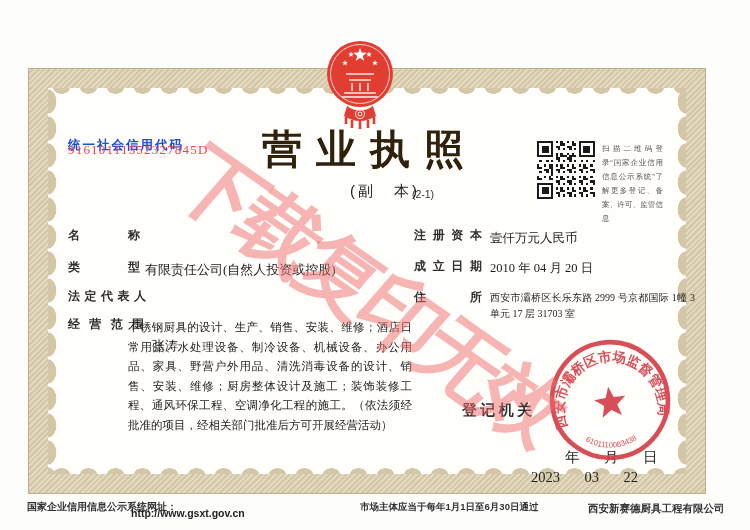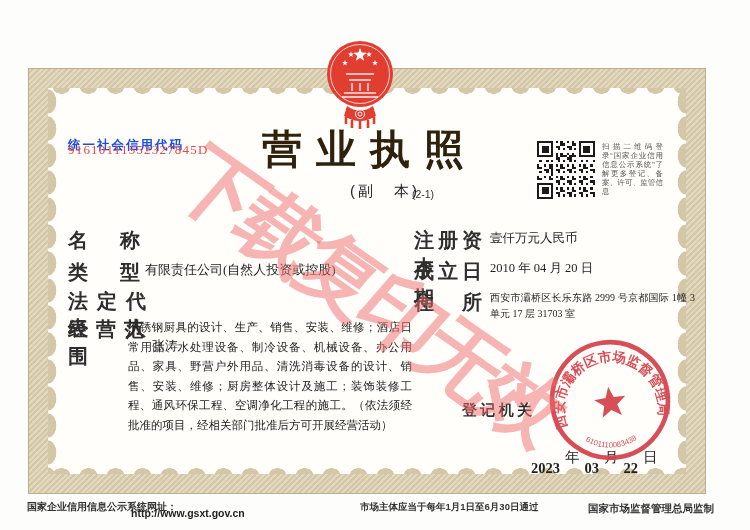--- a/index.html
+++ b/index.html
@@ -33,25 +33,25 @@
   .credit-label{left:68px;top:137px;font-size:12.5px;font-weight:bold;letter-spacing:2px;color:#1d4ed8;z-index:3;}
   .credit-code{left:68px;top:142px;font-size:13px;letter-spacing:1.2px;color:#ef4444;z-index:3;}
   .doc-title{left:243px;top:122px;width:240px;text-align:center;font-size:40px;font-weight:bold;
              letter-spacing:14px;text-indent:14px;color:#30210c;z-index:3;}
   .doc-sub{left:322px;top:182px;width:140px;text-align:center;font-size:15px;color:#222;
            letter-spacing:3px;z-index:3;}
   .doc-sub .copyidx{font-size:10.5px;letter-spacing:0;margin-left:-8px;vertical-align:-2px;color:#333;margin-top:12px;}
 
   
   .qr{left:537px;top:141px;width:58px;height:58px;z-index:3;}
-  .qr-caption{left:602px;top:142px;width:61px;font-size:7.5px;line-height:9px;color:#545454;
+  .qr-caption{left:602px;top:142px;width:61px;font-size:7.5px;line-height:14px;color:#545454;
               text-align:justify;z-index:3;}
 
   
-  .flabel{font-size:20px;font-weight:bold;color:#2e2e2e;text-align:justify;text-align-last:justify;z-index:3;}
+  .flabel{font-size:12px;font-weight:bold;color:#2e2e2e;text-align:justify;text-align-last:justify;z-index:3;}
   .fvalue{font-size:13px;color:#1e1e1e;z-index:3;}
   .lab-name{left:68px;top:227px;width:72px;}
   .val-name{left:145px;top:229px;}
   .lab-type{left:68px;top:259px;width:72px;}
   .val-type{left:145px;top:261px;}
   .lab-legal{left:68px;top:288px;width:78px;}
   .val-legal{left:152px;top:290px;margin-top:47px;}
   .lab-scope{left:68px;top:316px;width:76px;}
   .val-scope{left:128px;top:318px;width:284px;font-size:11.5px;line-height:19.5px;
              text-align:justify;color:#222;}
@@ -61,21 +61,21 @@
   .val-estdate{left:490px;top:260px;font-size:12.5px;}
   .lab-addr{left:414px;top:289px;width:68px;}
   .val-addr{left:490px;top:290px;width:205px;font-size:10px;line-height:15.5px;text-align:justify;}
 
   
   .reg-label{left:462px;top:401px;width:70px;font-size:15px;font-weight:bold;color:#2e2e2e;
              text-align:justify;text-align-last:justify;z-index:3;}
   .seal{left:548px;top:338px;width:124px;height:124px;z-index:6;opacity:.92;transform:rotate(-8deg);}
   .date-row{left:528px;top:448px;z-index:3;font-size:14.5px;color:#1f1f1f;white-space:nowrap;}
   .date-row .dunit{margin:0 2px;}
-  .date-row .dval{position:relative;top:11px;font-family:"Liberation Serif",serif;margin:0 3px;font-weight:bold;}
+  .date-row .dval{position:relative;top:20px;font-family:"Liberation Serif",serif;margin:0 3px;}
 
   
   .watermark{left:222px;top:126px;z-index:7;font-size:82px;font-weight:bold;white-space:nowrap;
              letter-spacing:-8px;color:rgba(238,106,106,.5);
              transform:rotate(35deg) skewX(-6deg);transform-origin:0 0;
              font-family:"Liberation Serif","DejaVu Serif",serif;pointer-events:none;}
 
   
   .foot{color:#333;z-index:3;}
   .foot-site-label{left:27px;top:500px;font-size:10px;font-weight:bold;}
@@ -180,15 +180,15 @@
     <span class="dval">2023</span><span class="dunit">年</span><span class="dval">03</span><span class="dunit">月</span><span class="dval">22</span><span class="dunit">日</span>
   </div>
 
   <div class="abs watermark">下载复印无效</div>
 
   <div class="abs foot foot-site-label">国家企业信用信息公示系统网址：</div>
   <div class="abs foot foot-site-url">http://www.gsxt.gov.cn</div>
   <div class="abs foot foot-notice">
     <div>市场主体应当于每年1月1日至6月30日通过</div>
   </div>
-  <div class="abs foot foot-publisher">国家市场监督管理总局监制</div>
+  <div class="abs foot foot-publisher">西安新赛德厨具工程有限公司</div>
 
 </div>
 
 </body></html>

